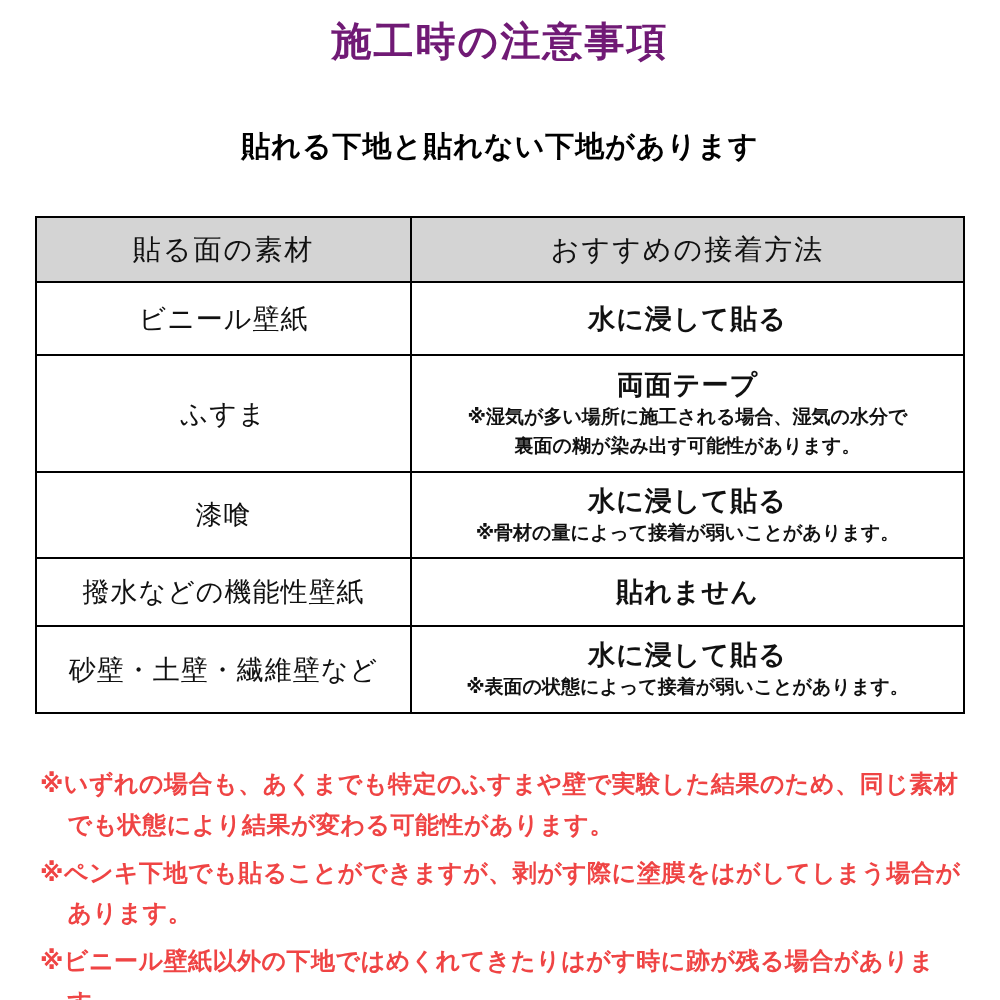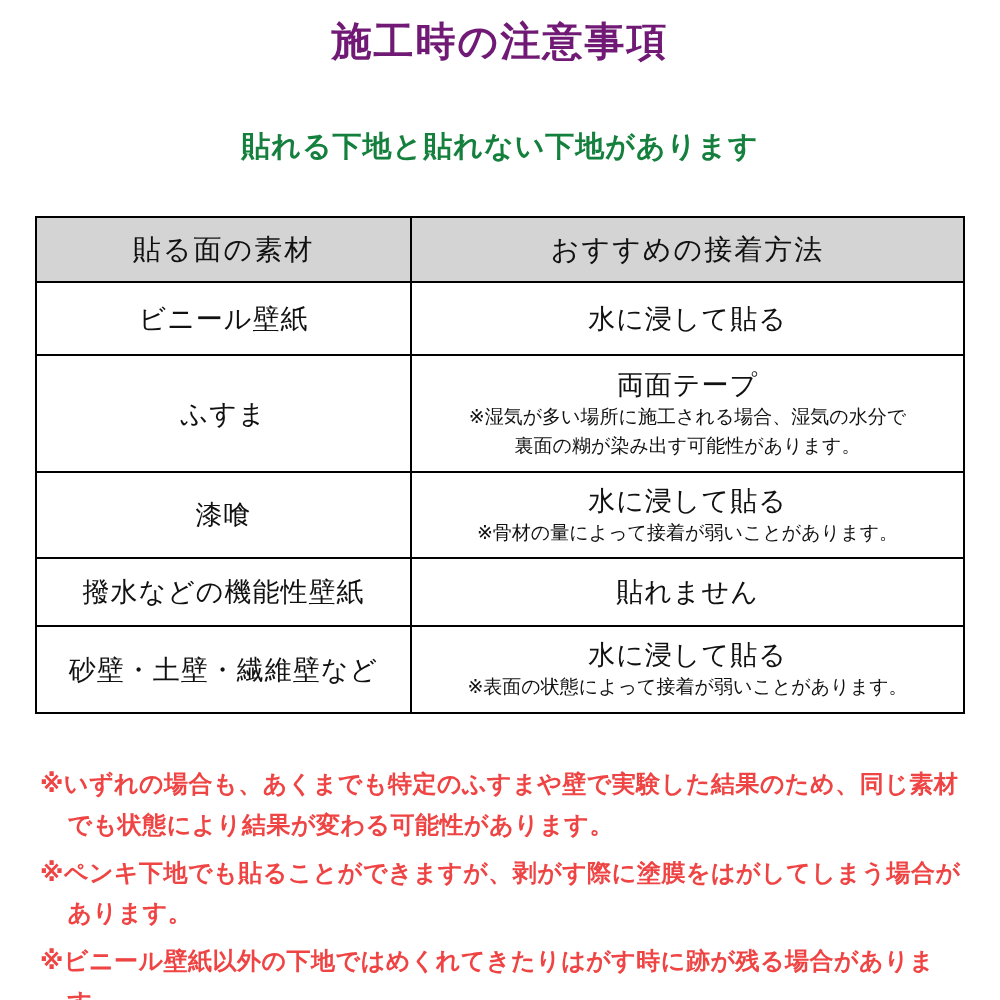--- a/index.html
+++ b/index.html
@@ -23,21 +23,21 @@
     font-size: 40px;
     letter-spacing: 2px;
     color: #701a75;
   }
   .page-subtitle {
     margin-top: 58px;
     text-align: center;
     font-weight: 700;
     font-size: 29px;
     letter-spacing: 1px;
-    color: #15803d;
+    color: #000000;
   }
   table.materials {
     width: 928px;
     margin: 49px auto 0 auto;
     border-collapse: collapse;
     table-layout: fixed;
   }
   table.materials th, table.materials td {
     border: 2px solid #000000;
     text-align: center;
@@ -54,21 +54,21 @@
   col.c-material { width: 375px; }
   col.c-method   { width: 553px; }
   td.material-cell {
     font-size: 27px;
     letter-spacing: 1px;
     font-weight: 500;
   }
   td.method-cell {
     font-size: 27px;
     letter-spacing: 1px;
-    font-weight: 400;
+    font-weight: 700;
   }
   .row-vinyl     { height: 73px; }
   .row-fusuma    { height: 117px; }
   .row-shikkui   { height: 86px; }
   .row-hassui    { height: 68px; }
   .row-sunakabe  { height: 87px; }
   .method-main { display: block; }
   .cell-note {
     display: block;
     font-size: 19px;

